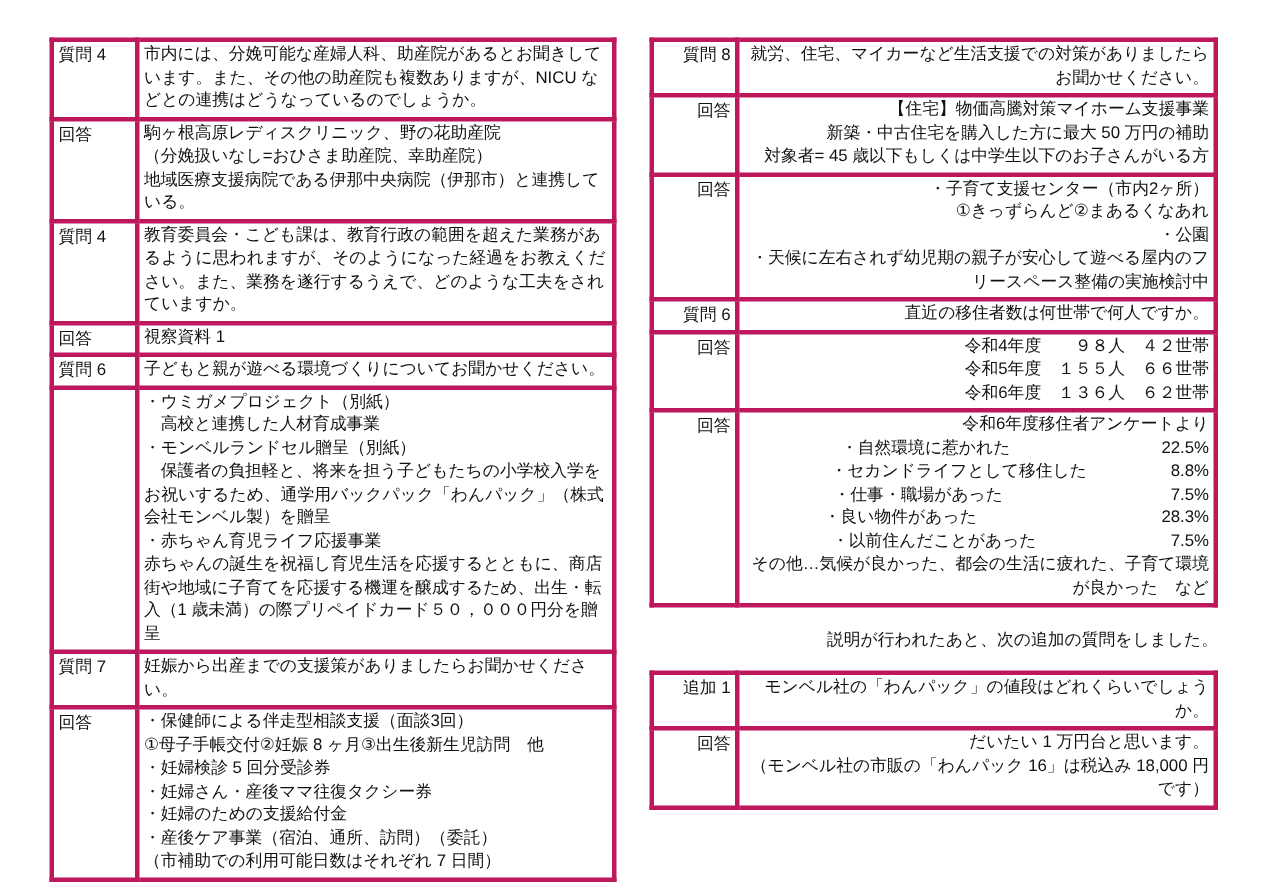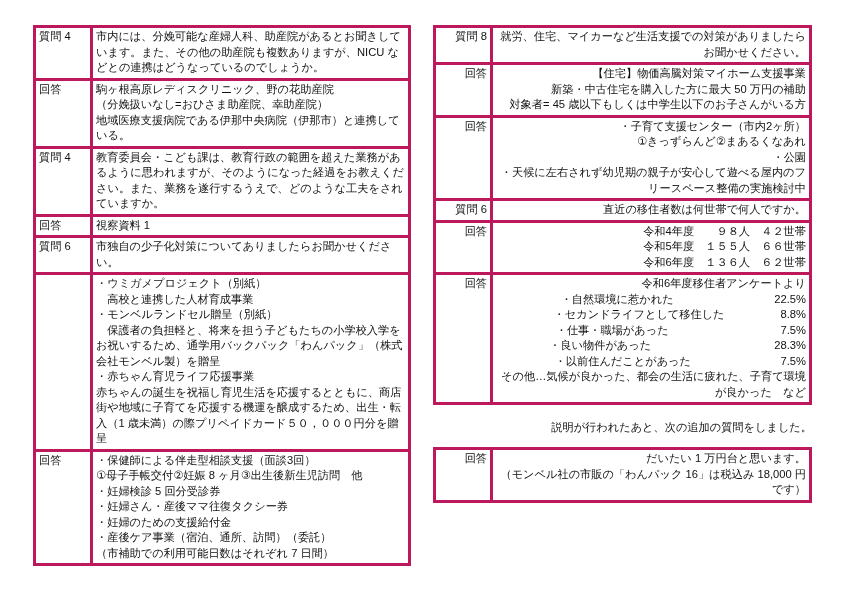--- a/index.html
+++ b/index.html
@@ -80,32 +80,38 @@
           </tr>
           <tr>
             <td class="label-cell">回答</td>
             <td class="content-cell">
               <div class="line">視察資料 1</div>
             </td>
           </tr>
           <tr>
             <td class="label-cell">質問 6</td>
             <td class="content-cell">
-              <div class="line">市独自の少子化対策についてありましたらお聞かせください。</div>
+              <div class="line">子どもと親が遊べる環境づくりについてお聞かせください。</div>
             </td>
           </tr>
           <tr>
             <td class="label-cell"></td>
             <td class="content-cell">
               <div class="line">・ウミガメプロジェクト（別紙）</div>
               <div class="line">　高校と連携した人材育成事業</div>
               <div class="line">・モンベルランドセル贈呈（別紙）</div>
               <div class="line">　保護者の負担軽と、将来を担う子どもたちの小学校入学をお祝いするため、通学用バックパック「わんパック」（株式会社モンベル製）を贈呈</div>
               <div class="line">・赤ちゃん育児ライフ応援事業</div>
               <div class="line">赤ちゃんの誕生を祝福し育児生活を応援するとともに、商店街や地域に子育てを応援する機運を醸成するため、出生・転入（1 歳未満）の際プリペイドカード５０，０００円分を贈呈</div>
+            </td>
+          </tr>
+          <tr>
+            <td class="label-cell">質問 7</td>
+            <td class="content-cell">
+              <div class="line">妊娠から出産までの支援策がありましたらお聞かせください。</div>
             </td>
           </tr>
           <tr>
             <td class="label-cell">回答</td>
             <td class="content-cell">
               <div class="line">・保健師による伴走型相談支援（面談3回）</div>
               <div class="line">①母子手帳交付②妊娠 8 ヶ月③出生後新生児訪問　他</div>
               <div class="line">・妊婦検診 5 回分受診券</div>
               <div class="line">・妊婦さん・産後ママ往復タクシー券</div>
               <div class="line">・妊婦のための支援給付金</div>
@@ -170,20 +176,26 @@
             </td>
           </tr>
         </tbody>
     </table>
 
     <div class="note">　説明が行われたあと、次の追加の質問をしました。</div>
 
     <table class="qa">
       <tbody>
           <tr>
+            <td class="label-cell">追加 1</td>
+            <td class="content-cell">
+              <div class="line">モンベル社の「わんパック」の値段はどれくらいでしょうか。</div>
+            </td>
+          </tr>
+          <tr>
             <td class="label-cell">回答</td>
             <td class="content-cell">
               <div class="line">だいたい 1 万円台と思います。</div>
               <div class="line">（モンベル社の市販の「わんパック 16」は税込み 18,000 円です）</div>
             </td>
           </tr>
         </tbody>
     </table>
   </div>
 

